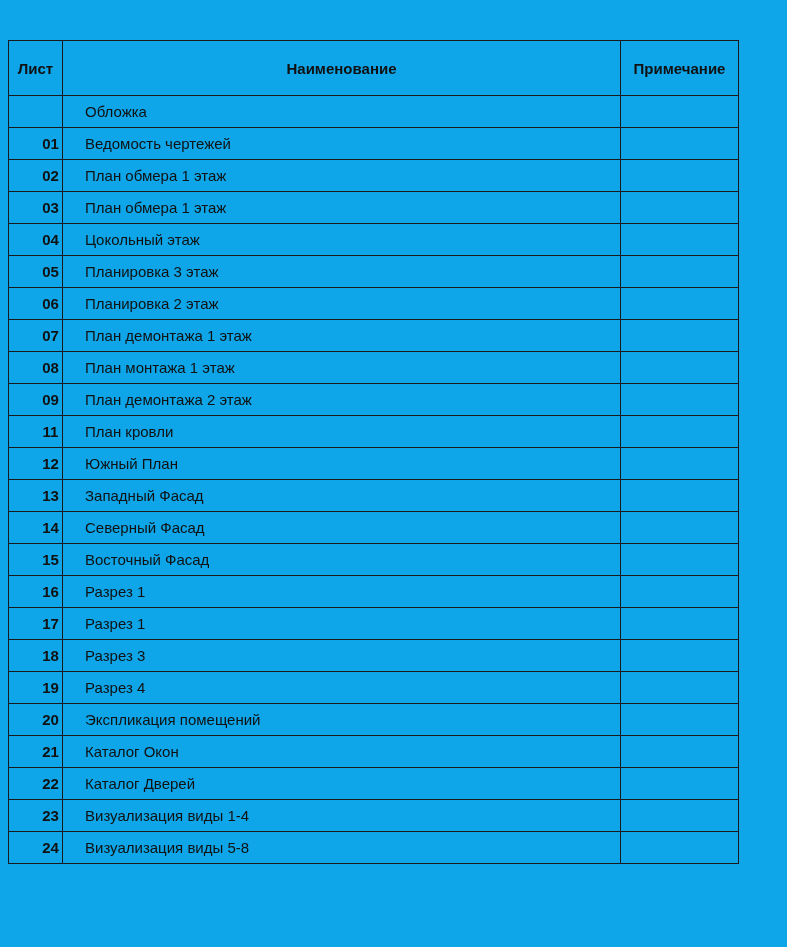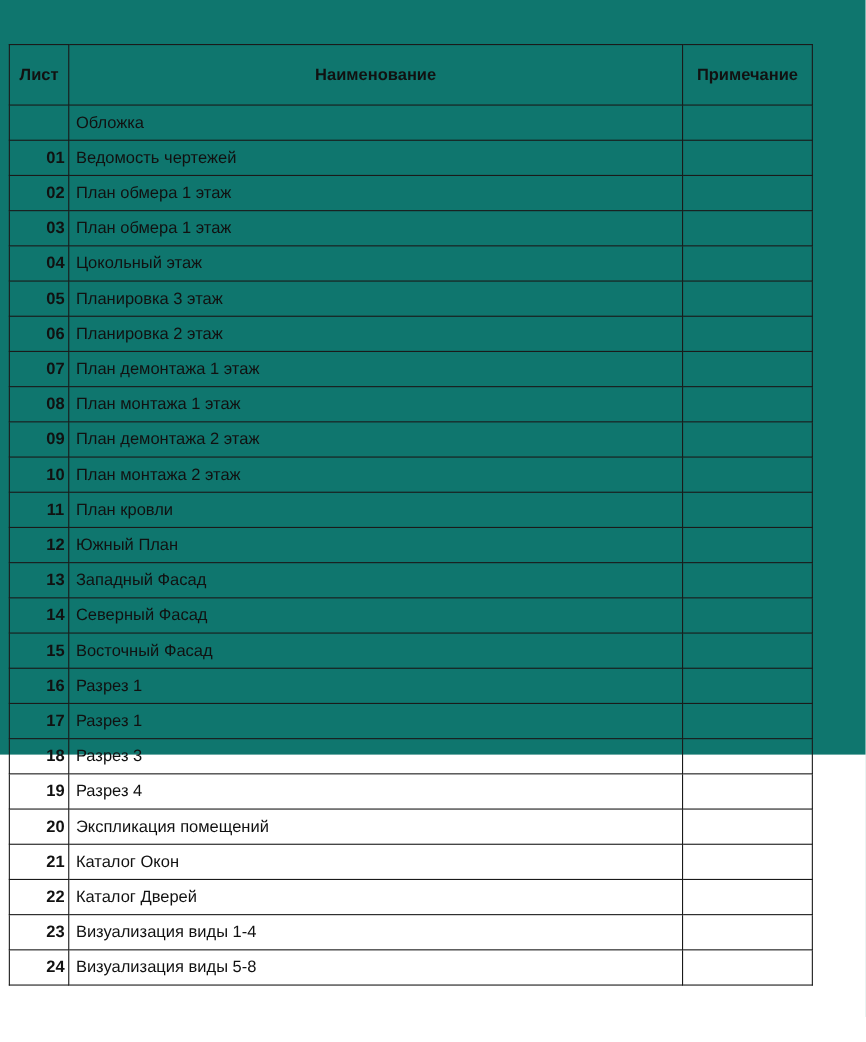--- a/index.html
+++ b/index.html
@@ -6,22 +6,22 @@
   html, body {
     width: 787px;
     height: 947px;
     background: #ffffff;
     font-family: "Liberation Sans", sans-serif;
     color: #111111;
   }
   .page {
     position: relative;
     width: 787px;
-    height: 686px;
-    background: #0f766e;
+    height: 947px;
+    background: #0ea5e9;
   }
   table.sheet-list {
     position: absolute;
     left: 8px;
     top: 40px;
     width: 730px;
     border-collapse: collapse;
     table-layout: fixed;
   }
   table.sheet-list th,
@@ -45,21 +45,21 @@
   col.col-sheet { width: 54px; }
   col.col-name  { width: 558px; }
   col.col-note  { width: 118px; }
   td.col-sheet {
     text-align: center;
     font-weight: bold;
     padding-left: 30px;
   }
   td.col-name {
     text-align: left;
-    padding-left: 6px;
+    padding-left: 22px;
   }
   td.col-note {
     text-align: center;
   }
 </style>
 </head>
 <body>
 
 <div class="page">
   <table class="sheet-list">
@@ -120,25 +120,20 @@
           <td class="col-sheet">08</td>
           <td class="col-name">План монтажа 1 этаж</td>
           <td class="col-note"></td>
         </tr>
         <tr>
           <td class="col-sheet">09</td>
           <td class="col-name">План демонтажа 2 этаж</td>
           <td class="col-note"></td>
         </tr>
         <tr>
-          <td class="col-sheet">10</td>
-          <td class="col-name">План монтажа 2 этаж</td>
-          <td class="col-note"></td>
-        </tr>
-        <tr>
           <td class="col-sheet">11</td>
           <td class="col-name">План кровли</td>
           <td class="col-note"></td>
         </tr>
         <tr>
           <td class="col-sheet">12</td>
           <td class="col-name">Южный План</td>
           <td class="col-note"></td>
         </tr>
         <tr>

